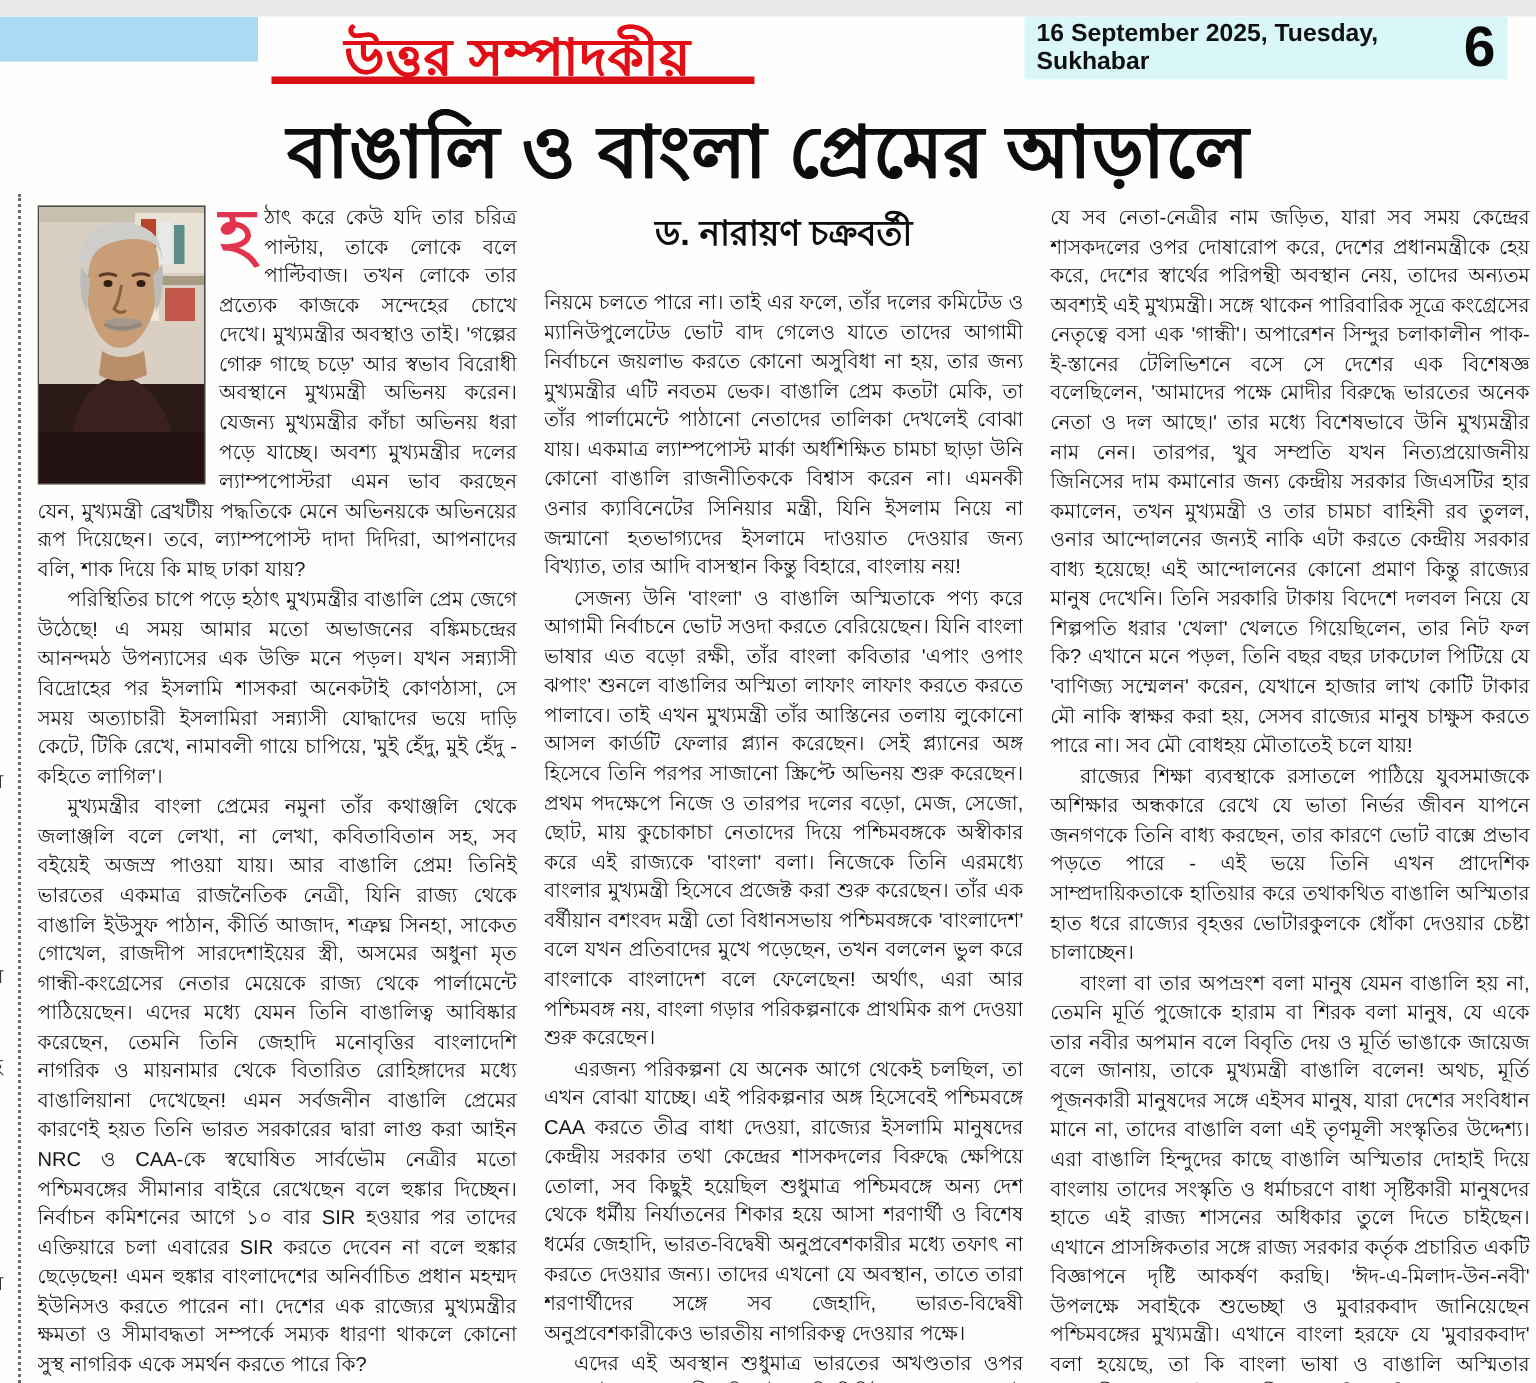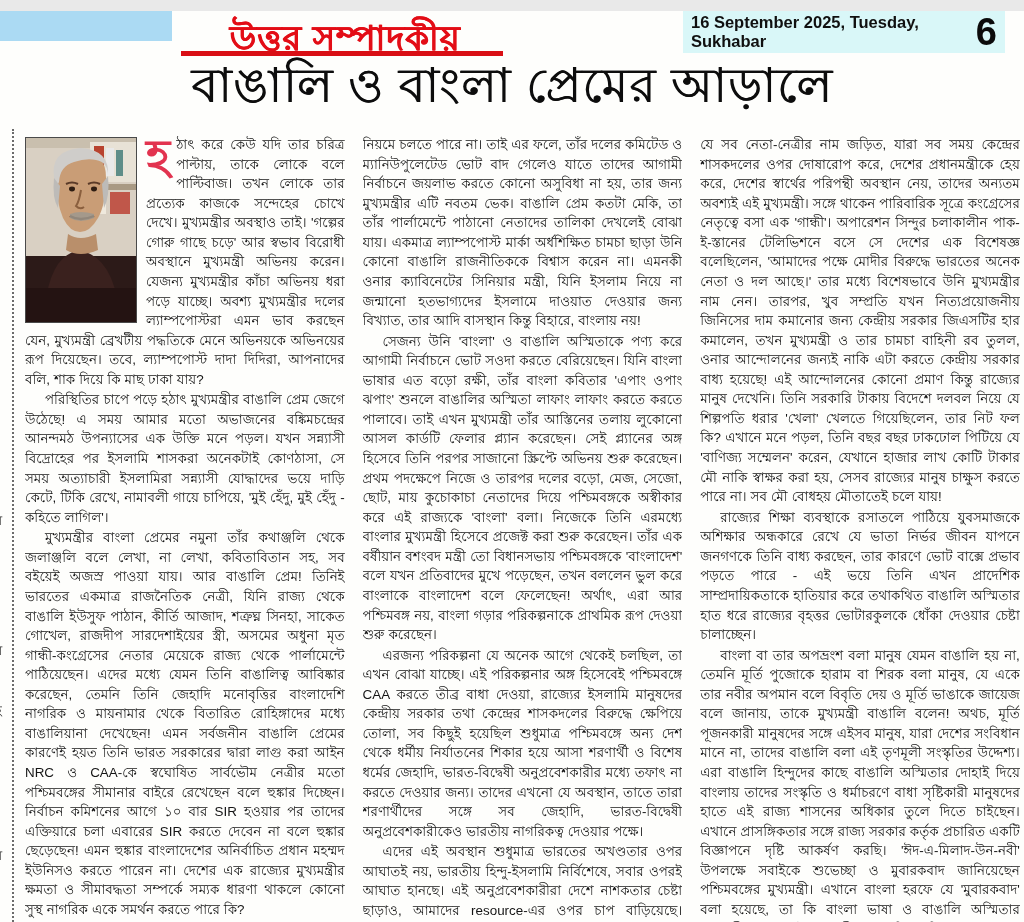--- a/index.html
+++ b/index.html
@@ -13,22 +13,22 @@
   .strip-blue { position:absolute; left:0; top:0; width:172px; height:30px; background:#abdaf3; }
   .strip-cyan { position:absolute; left:683px; top:0; width:322px; height:42px; background:#d9f7f8;
                 display:flex; align-items:center; justify-content:flex-end; gap:20px; padding:0 8px; }
   .masthead { position:absolute; left:180px; top:1px; width:330px; text-align:center;
               font-size:34px; font-weight:900; color:#e30d16; letter-spacing:1px;
               text-shadow:0.6px 0 #e30d16; white-space:nowrap; }
   .masthead-rule { position:absolute; left:181px; top:40px; width:322px; height:5px; background:#d90f15; }
   .dateline { font-size:16.5px; font-weight:600; color:#101010; }
   .pagenum  { font-size:38px; font-weight:800; color:#0b0b0b; line-height:1; }
   
-  .headline { position:absolute; left:0; top:38px; width:1024px; text-align:center;
-              font-size:48px; font-weight:400; color:#0d0d0d; letter-spacing:1px;
+  .headline { position:absolute; left:0; top:54px; width:1024px; text-align:center;
+              font-size:48px; font-weight:700; color:#0d0d0d; letter-spacing:1px;
               text-shadow:0.8px 0 #0d0d0d; white-space:nowrap; }
   .byline { text-align:center; font-size:23px; font-weight:800; color:#0d0d0d; padding:2px 0 16px 0; }
   
   .columns { position:absolute; left:25px; top:124px; width:995px; height:788px;
              display:flex; gap:18px; overflow:hidden; }
   .col { width:319.6px; height:100%; overflow:hidden; }
   p.body { font-size:13.4px; line-height:1.46; text-align:justify; color:#151515;
            word-spacing:0.3px; margin-bottom:1px; }
   p.body.indent { text-indent:20px; }
   .dropcap { float:left; font-size:46px; line-height:0.82; font-weight:800;
@@ -101,20 +101,21 @@
         </svg>
       </div>
       <p class="body"><span class="dropcap">হ</span><span>ঠাৎ করে কেউ যদি তার চরিত্র পাল্টায়, তাকে লোকে বলে পাল্টিবাজ। তখন লোকে তার প্রত্যেক কাজকে সন্দেহের চোখে দেখে। মুখ্যমন্ত্রীর অবস্থাও তাই। 'গল্পের গোরু গাছে চড়ে' আর স্বভাব বিরোধী অবস্থানে মুখ্যমন্ত্রী অভিনয় করেন। যেজন্য মুখ্যমন্ত্রীর কাঁচা অভিনয় ধরা পড়ে যাচ্ছে। অবশ্য মুখ্যমন্ত্রীর দলের ল্যাম্পপোস্টরা এমন ভাব করছেন যেন, মুখ্যমন্ত্রী ব্রেখটীয় পদ্ধতিকে মেনে অভিনয়কে অভিনয়ের রূপ দিয়েছেন। তবে, ল্যাম্পপোস্ট দাদা দিদিরা, আপনাদের বলি, শাক দিয়ে কি মাছ ঢাকা যায়?</span></p>
       <p class="body indent">পরিস্থিতির চাপে পড়ে হঠাৎ মুখ্যমন্ত্রীর বাঙালি প্রেম জেগে উঠেছে! এ সময় আমার মতো অভাজনের বঙ্কিমচন্দ্রের আনন্দমঠ উপন্যাসের এক উক্তি মনে পড়ল। যখন সন্ন্যাসী বিদ্রোহের পর ইসলামি শাসকরা অনেকটাই কোণঠাসা, সে সময় অত্যাচারী ইসলামিরা সন্ন্যাসী যোদ্ধাদের ভয়ে দাড়ি কেটে, টিকি রেখে, নামাবলী গায়ে চাপিয়ে, 'মুই হেঁদু, মুই হেঁদু - কহিতে লাগিল'।</p>
       <p class="body indent">মুখ্যমন্ত্রীর বাংলা প্রেমের নমুনা তাঁর কথাঞ্জলি থেকে জলাঞ্জলি বলে লেখা, না লেখা, কবিতাবিতান সহ, সব বইয়েই অজস্র পাওয়া যায়। আর বাঙালি প্রেম! তিনিই ভারতের একমাত্র রাজনৈতিক নেত্রী, যিনি রাজ্য থেকে বাঙালি ইউসুফ পাঠান, কীর্তি আজাদ, শত্রুঘ্ন সিনহা, সাকেত গোখেল, রাজদীপ সারদেশাইয়ের স্ত্রী, অসমের অধুনা মৃত গান্ধী-কংগ্রেসের নেতার মেয়েকে রাজ্য থেকে পার্লামেন্টে পাঠিয়েছেন। এদের মধ্যে যেমন তিনি বাঙালিত্ব আবিষ্কার করেছেন, তেমনি তিনি জেহাদি মনোবৃত্তির বাংলাদেশি নাগরিক ও মায়নামার থেকে বিতারিত রোহিঙ্গাদের মধ্যে বাঙালিয়ানা দেখেছেন! এমন সর্বজনীন বাঙালি প্রেমের কারণেই হয়ত তিনি ভারত সরকারের দ্বারা লাগু করা আইন NRC ও CAA-কে স্বঘোষিত সার্বভৌম নেত্রীর মতো পশ্চিমবঙ্গের সীমানার বাইরে রেখেছেন বলে হুঙ্কার দিচ্ছেন। নির্বাচন কমিশনের আগে ১০ বার SIR হওয়ার পর তাদের এক্তিয়ারে চলা এবারের SIR করতে দেবেন না বলে হুঙ্কার ছেড়েছেন! এমন হুঙ্কার বাংলাদেশের অনির্বাচিত প্রধান মহম্মদ ইউনিসও করতে পারেন না। দেশের এক রাজ্যের মুখ্যমন্ত্রীর ক্ষমতা ও সীমাবদ্ধতা সম্পর্কে সম্যক ধারণা থাকলে কোনো সুস্থ নাগরিক একে সমর্থন করতে পারে কি?</p>
       <p class="body indent">যেখানে বাংলাদেশি নাগরিকরা নিজেদের কখনো বাঙালি বলে না, তারা নিজেদের বাংলাদেশি বলে। তাদের সমাজ, ভাষা, সংস্কৃতি, কৃষ্টি, খাদ্যাভাষ আলাদা। সেখানে তাদেরকে জোর করে 'তু বাঙালি, মু বাঙালি' মার্কা প্রেম দেখিয়ে জাপটে ধরার মধ্যে যে কৃত্রিমতা, তার শিকড় অনুসন্ধানে নেমে গুরুত্বপূর্ণ তথ্য সামনে আসে, যা দেশের অখণ্ডতা ও নিরাপত্তার পক্ষে চরম অস্বস্তিকর।</p>
 
     </div>
 
     <div class="col">
+      <div class="byline">ড. নারায়ণ চক্রবর্তী</div>
       <p class="body">নিয়মে চলতে পারে না। তাই এর ফলে, তাঁর দলের কমিটেড ও ম্যানিউপুলেটেড ভোট বাদ গেলেও যাতে তাদের আগামী নির্বাচনে জয়লাভ করতে কোনো অসুবিধা না হয়, তার জন্য মুখ্যমন্ত্রীর এটি নবতম ভেক। বাঙালি প্রেম কতটা মেকি, তা তাঁর পার্লামেন্টে পাঠানো নেতাদের তালিকা দেখলেই বোঝা যায়। একমাত্র ল্যাম্পপোস্ট মার্কা অর্ধশিক্ষিত চামচা ছাড়া উনি কোনো বাঙালি রাজনীতিককে বিশ্বাস করেন না। এমনকী ওনার ক্যাবিনেটের সিনিয়ার মন্ত্রী, যিনি ইসলাম নিয়ে না জন্মানো হতভাগ্যদের ইসলামে দাওয়াত দেওয়ার জন্য বিখ্যাত, তার আদি বাসস্থান কিন্তু বিহারে, বাংলায় নয়!</p>
       <p class="body indent">সেজন্য উনি 'বাংলা' ও বাঙালি অস্মিতাকে পণ্য করে আগামী নির্বাচনে ভোট সওদা করতে বেরিয়েছেন। যিনি বাংলা ভাষার এত বড়ো রক্ষী, তাঁর বাংলা কবিতার 'এপাং ওপাং ঝপাং' শুনলে বাঙালির অস্মিতা লাফাং লাফাং করতে করতে পালাবে। তাই এখন মুখ্যমন্ত্রী তাঁর আস্তিনের তলায় লুকোনো আসল কার্ডটি ফেলার প্ল্যান করেছেন। সেই প্ল্যানের অঙ্গ হিসেবে তিনি পরপর সাজানো স্ক্রিপ্টে অভিনয় শুরু করেছেন। প্রথম পদক্ষেপে নিজে ও তারপর দলের বড়ো, মেজ, সেজো, ছোট, মায় কুচোকাচা নেতাদের দিয়ে পশ্চিমবঙ্গকে অস্বীকার করে এই রাজ্যকে 'বাংলা' বলা। নিজেকে তিনি এরমধ্যে বাংলার মুখ্যমন্ত্রী হিসেবে প্রজেক্ট করা শুরু করেছেন। তাঁর এক বর্ষীয়ান বশংবদ মন্ত্রী তো বিধানসভায় পশ্চিমবঙ্গকে 'বাংলাদেশ' বলে যখন প্রতিবাদের মুখে পড়েছেন, তখন বললেন ভুল করে বাংলাকে বাংলাদেশ বলে ফেলেছেন! অর্থাৎ, এরা আর পশ্চিমবঙ্গ নয়, বাংলা গড়ার পরিকল্পনাকে প্রাথমিক রূপ দেওয়া শুরু করেছেন।</p>
       <p class="body indent">এরজন্য পরিকল্পনা যে অনেক আগে থেকেই চলছিল, তা এখন বোঝা যাচ্ছে। এই পরিকল্পনার অঙ্গ হিসেবেই পশ্চিমবঙ্গে CAA করতে তীব্র বাধা দেওয়া, রাজ্যের ইসলামি মানুষদের কেন্দ্রীয় সরকার তথা কেন্দ্রের শাসকদলের বিরুদ্ধে ক্ষেপিয়ে তোলা, সব কিছুই হয়েছিল শুধুমাত্র পশ্চিমবঙ্গে অন্য দেশ থেকে ধর্মীয় নির্যাতনের শিকার হয়ে আসা শরণার্থী ও বিশেষ ধর্মের জেহাদি, ভারত-বিদ্বেষী অনুপ্রবেশকারীর মধ্যে তফাৎ না করতে দেওয়ার জন্য। তাদের এখনো যে অবস্থান, তাতে তারা শরণার্থীদের সঙ্গে সব জেহাদি, ভারত-বিদ্বেষী অনুপ্রবেশকারীকেও ভারতীয় নাগরিকত্ব দেওয়ার পক্ষে।</p>
       <p class="body indent">এদের এই অবস্থান শুধুমাত্র ভারতের অখণ্ডতার ওপর আঘাতই নয়, ভারতীয় হিন্দু-ইসলামি নির্বিশেষে, সবার ওপরই আঘাত হানছে। এই অনুপ্রবেশকারীরা দেশে নাশকতার চেষ্টা ছাড়াও, আমাদের resource-এর ওপর চাপ বাড়িয়েছে। আমাদের দেশের মানুষের সম্পদ, কর্মসংস্থানের সুযোগ, স্থাবর-অস্থাবর সম্পত্তিতে ভাগ বসাচ্ছে। সবচেয়ে বড়ো কথা হল, ভারত কোনো ধর্মশালা নয়। তাই ধর্মনির্বিশেষে দেশের নাগরিকদের স্বার্থেই এই অনুপ্রবেশকারীদের ফেরৎ পাঠানো দেশের সরকারের আবশ্যিক দায়িত্বের মধ্যে পড়ে।</p>
 
     </div>
 
     <div class="col">
       <p class="body">যে সব নেতা-নেত্রীর নাম জড়িত, যারা সব সময় কেন্দ্রের শাসকদলের ওপর দোষারোপ করে, দেশের প্রধানমন্ত্রীকে হেয় করে, দেশের স্বার্থের পরিপন্থী অবস্থান নেয়, তাদের অন্যতম অবশ্যই এই মুখ্যমন্ত্রী। সঙ্গে থাকেন পারিবারিক সূত্রে কংগ্রেসের নেতৃত্বে বসা এক 'গান্ধী'। অপারেশন সিন্দুর চলাকালীন পাক-ই-স্তানের টেলিভিশনে বসে সে দেশের এক বিশেষজ্ঞ বলেছিলেন, 'আমাদের পক্ষে মোদীর বিরুদ্ধে ভারতের অনেক নেতা ও দল আছে।' তার মধ্যে বিশেষভাবে উনি মুখ্যমন্ত্রীর নাম নেন। তারপর, খুব সম্প্রতি যখন নিত্যপ্রয়োজনীয় জিনিসের দাম কমানোর জন্য কেন্দ্রীয় সরকার জিএসটির হার কমালেন, তখন মুখ্যমন্ত্রী ও তার চামচা বাহিনী রব তুলল, ওনার আন্দোলনের জন্যই নাকি এটা করতে কেন্দ্রীয় সরকার বাধ্য হয়েছে! এই আন্দোলনের কোনো প্রমাণ কিন্তু রাজ্যের মানুষ দেখেনি। তিনি সরকারি টাকায় বিদেশে দলবল নিয়ে যে শিল্পপতি ধরার 'খেলা' খেলতে গিয়েছিলেন, তার নিট ফল কি? এখানে মনে পড়ল, তিনি বছর বছর ঢাকঢোল পিটিয়ে যে 'বাণিজ্য সম্মেলন' করেন, যেখানে হাজার লাখ কোটি টাকার মৌ নাকি স্বাক্ষর করা হয়, সেসব রাজ্যের মানুষ চাক্ষুস করতে পারে না। সব মৌ বোধহয় মৌতাতেই চলে যায়!</p>
       <p class="body indent">রাজ্যের শিক্ষা ব্যবস্থাকে রসাতলে পাঠিয়ে যুবসমাজকে অশিক্ষার অন্ধকারে রেখে যে ভাতা নির্ভর জীবন যাপনে জনগণকে তিনি বাধ্য করছেন, তার কারণে ভোট বাক্সে প্রভাব পড়তে পারে - এই ভয়ে তিনি এখন প্রাদেশিক সাম্প্রদায়িকতাকে হাতিয়ার করে তথাকথিত বাঙালি অস্মিতার হাত ধরে রাজ্যের বৃহত্তর ভোটারকুলকে ধোঁকা দেওয়ার চেষ্টা চালাচ্ছেন।</p>

